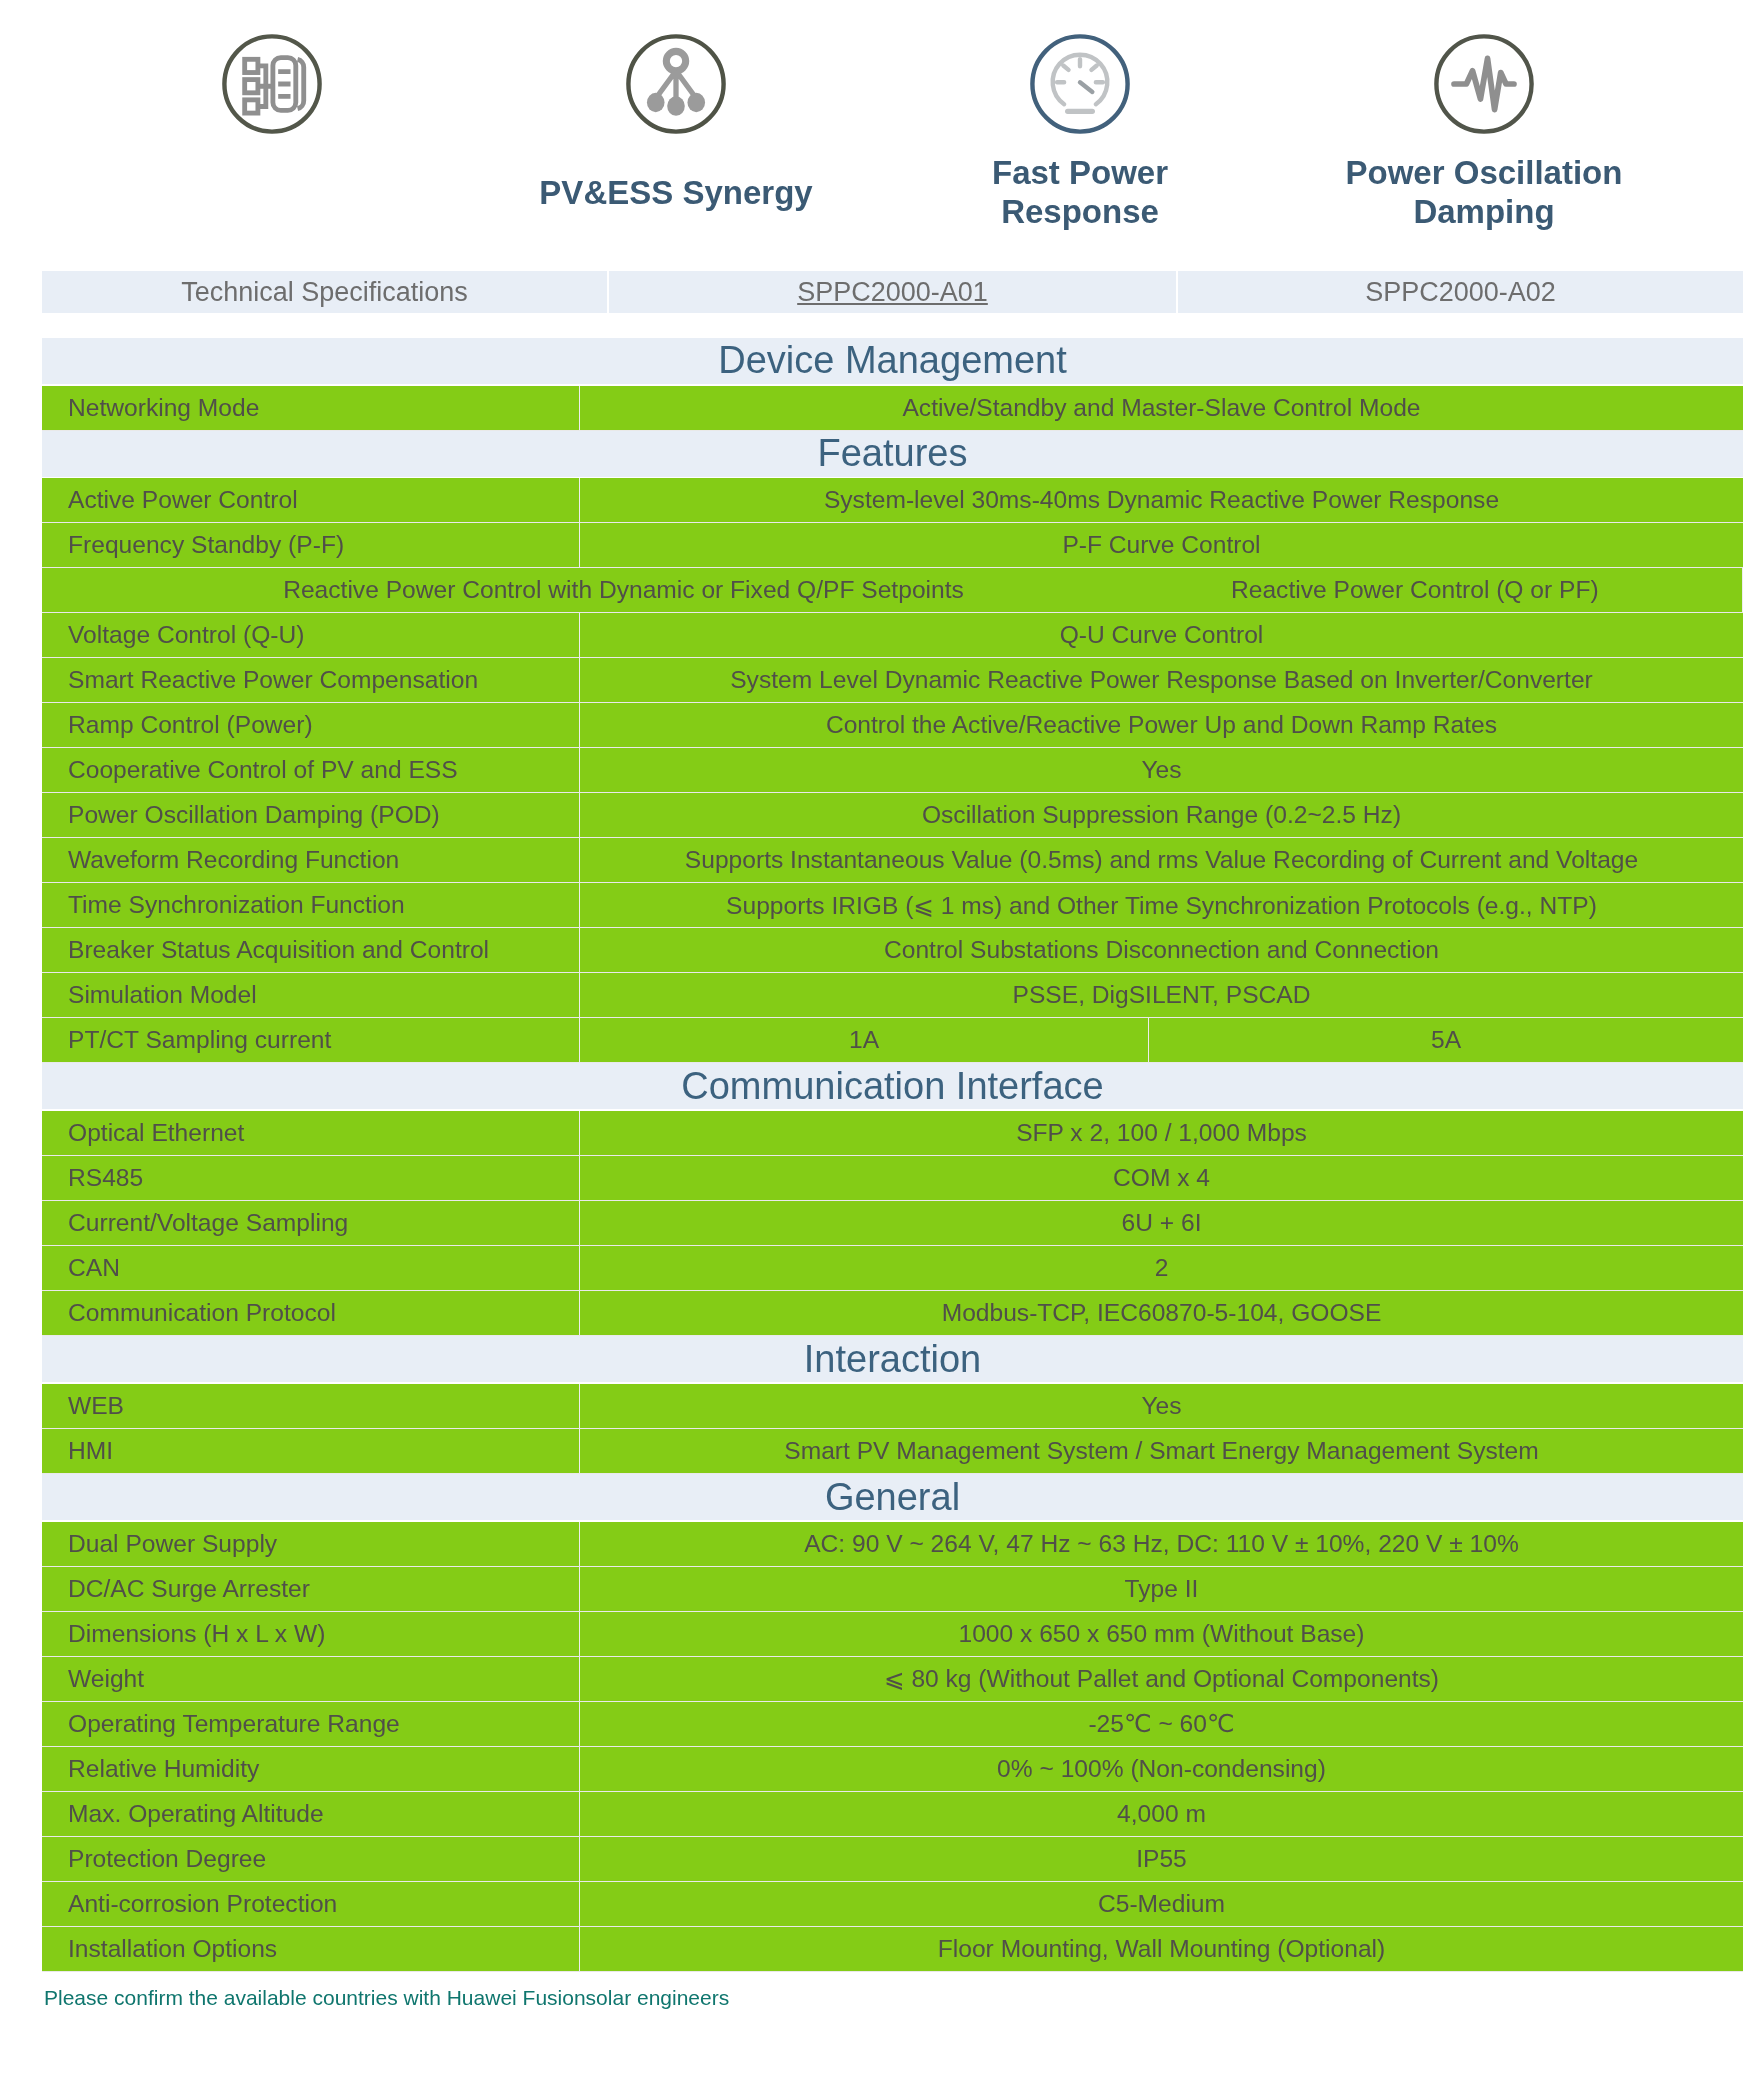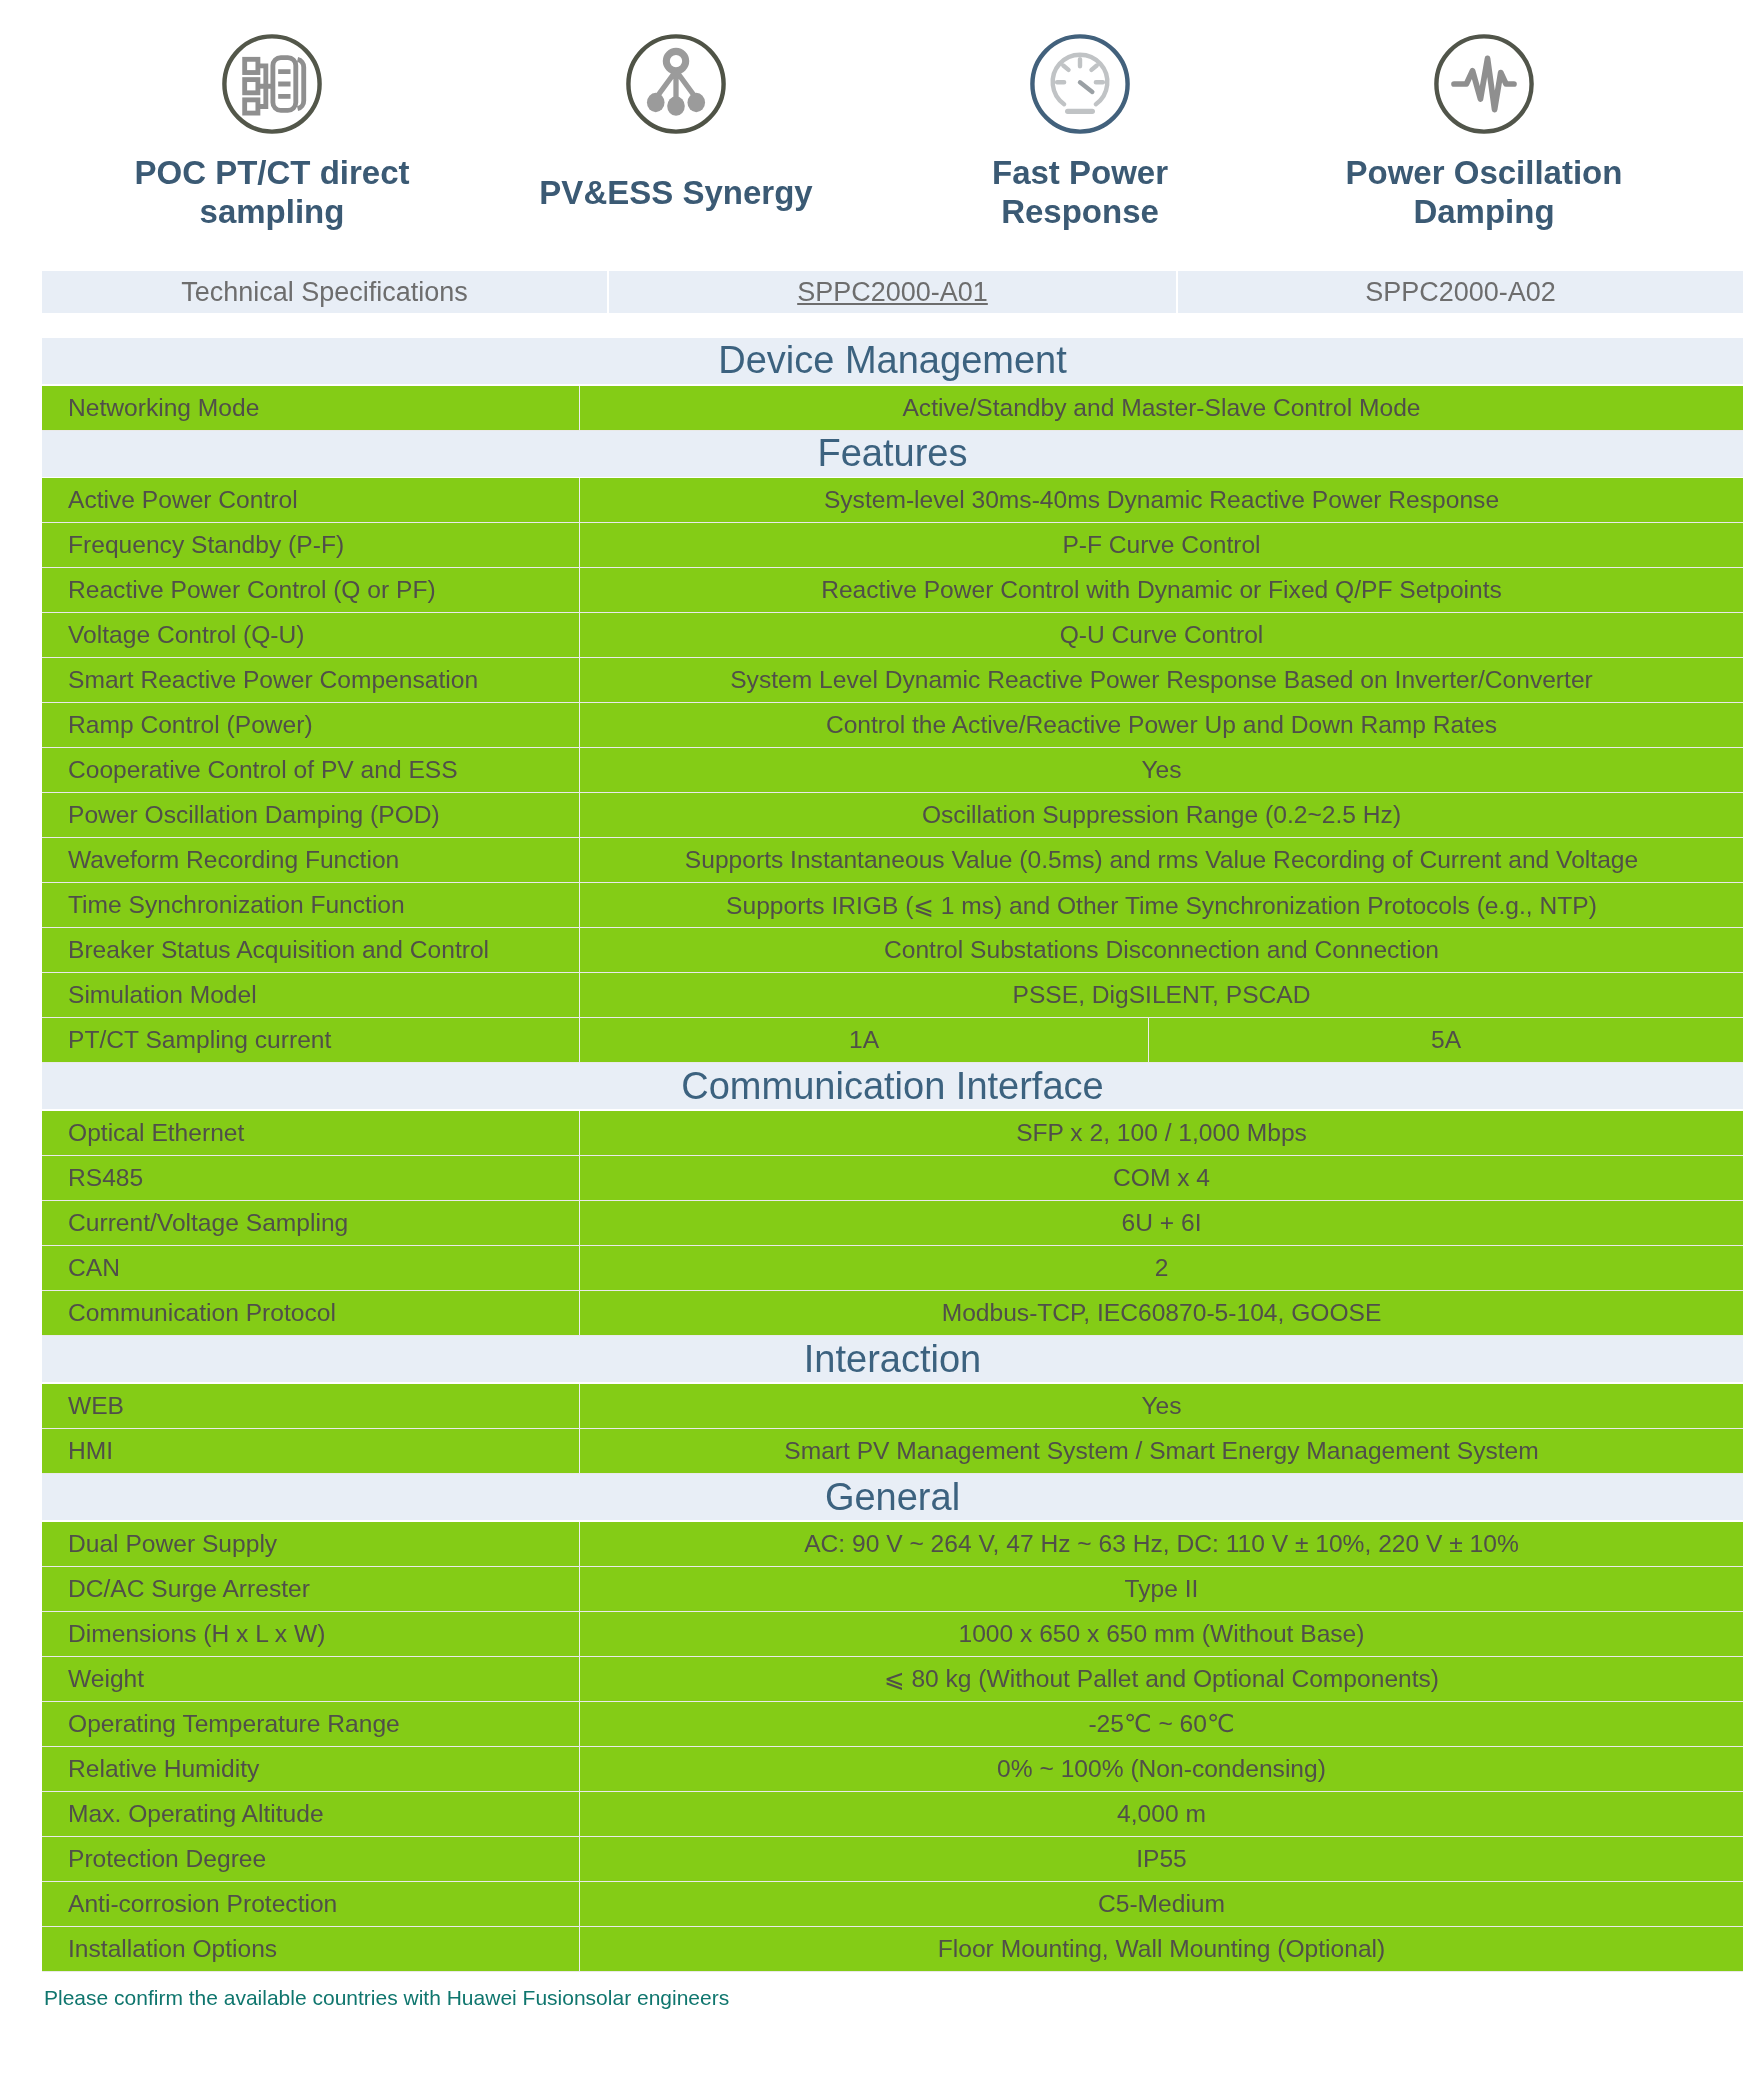--- a/index.html
+++ b/index.html
@@ -62,21 +62,20 @@
             <rect x="28" y="31" width="15" height="15"></rect>
             <rect x="28" y="54" width="15" height="15"></rect>
             <rect x="28" y="77" width="15" height="15"></rect>
             <path d="M43 38.5 H52 V84.5 H43 M43 61.5 H60"></path>
             <rect x="60" y="29" width="26" height="60" rx="9"></rect>
             <path d="M66 45 H80 M66 59 H80 M66 73 H80"></path>
             <path d="M88 31 a9 9 0 0 1 7 9 v38 a9 9 0 0 1 -7 9"></path>
           </g>
         </svg>
       </div>
-      <div class="feature-label">POC PT/CT direct sampling</div>
     </div>
     <div class="feature">
       <div class="feature-icon">
         <svg viewBox="0 0 118 118">
           <circle cx="59" cy="59" r="54" fill="none" stroke="#4f5346" stroke-width="5"></circle>
           <circle cx="59" cy="33" r="11" fill="none" stroke="#9b9b9b" stroke-width="8"></circle>
           <path d="M59 44 L37 74 M59 44 L59 77 M59 44 L81 74" fill="none" stroke="#9b9b9b" stroke-width="6"></path>
           <ellipse cx="36" cy="80" rx="10" ry="11" fill="#9b9b9b"></ellipse>
           <ellipse cx="59" cy="84" rx="10" ry="11" fill="#9b9b9b"></ellipse>
           <ellipse cx="82" cy="80" rx="10" ry="11" fill="#9b9b9b"></ellipse>
@@ -125,22 +124,22 @@
       <div class="section-bar">Features</div>
       <div class="spec-row">
         <div class="cell label-cell">Active Power Control</div>
         <div class="cell value-cell span">System-level 30ms-40ms Dynamic Reactive Power Response</div>
       </div>
       <div class="spec-row">
         <div class="cell label-cell">Frequency Standby (P-F)</div>
         <div class="cell value-cell span">P-F Curve Control</div>
       </div>
       <div class="spec-row">
+        <div class="cell value-cell span">Reactive Power Control with Dynamic or Fixed Q/PF Setpoints</div>
         <div class="cell label-cell">Reactive Power Control (Q or PF)</div>
-        <div class="cell value-cell span">Reactive Power Control with Dynamic or Fixed Q/PF Setpoints</div>
       </div>
       <div class="spec-row">
         <div class="cell label-cell">Voltage Control (Q-U)</div>
         <div class="cell value-cell span">Q-U Curve Control</div>
       </div>
       <div class="spec-row">
         <div class="cell label-cell">Smart Reactive Power Compensation</div>
         <div class="cell value-cell span">System Level Dynamic Reactive Power Response Based on Inverter/Converter</div>
       </div>
       <div class="spec-row">

